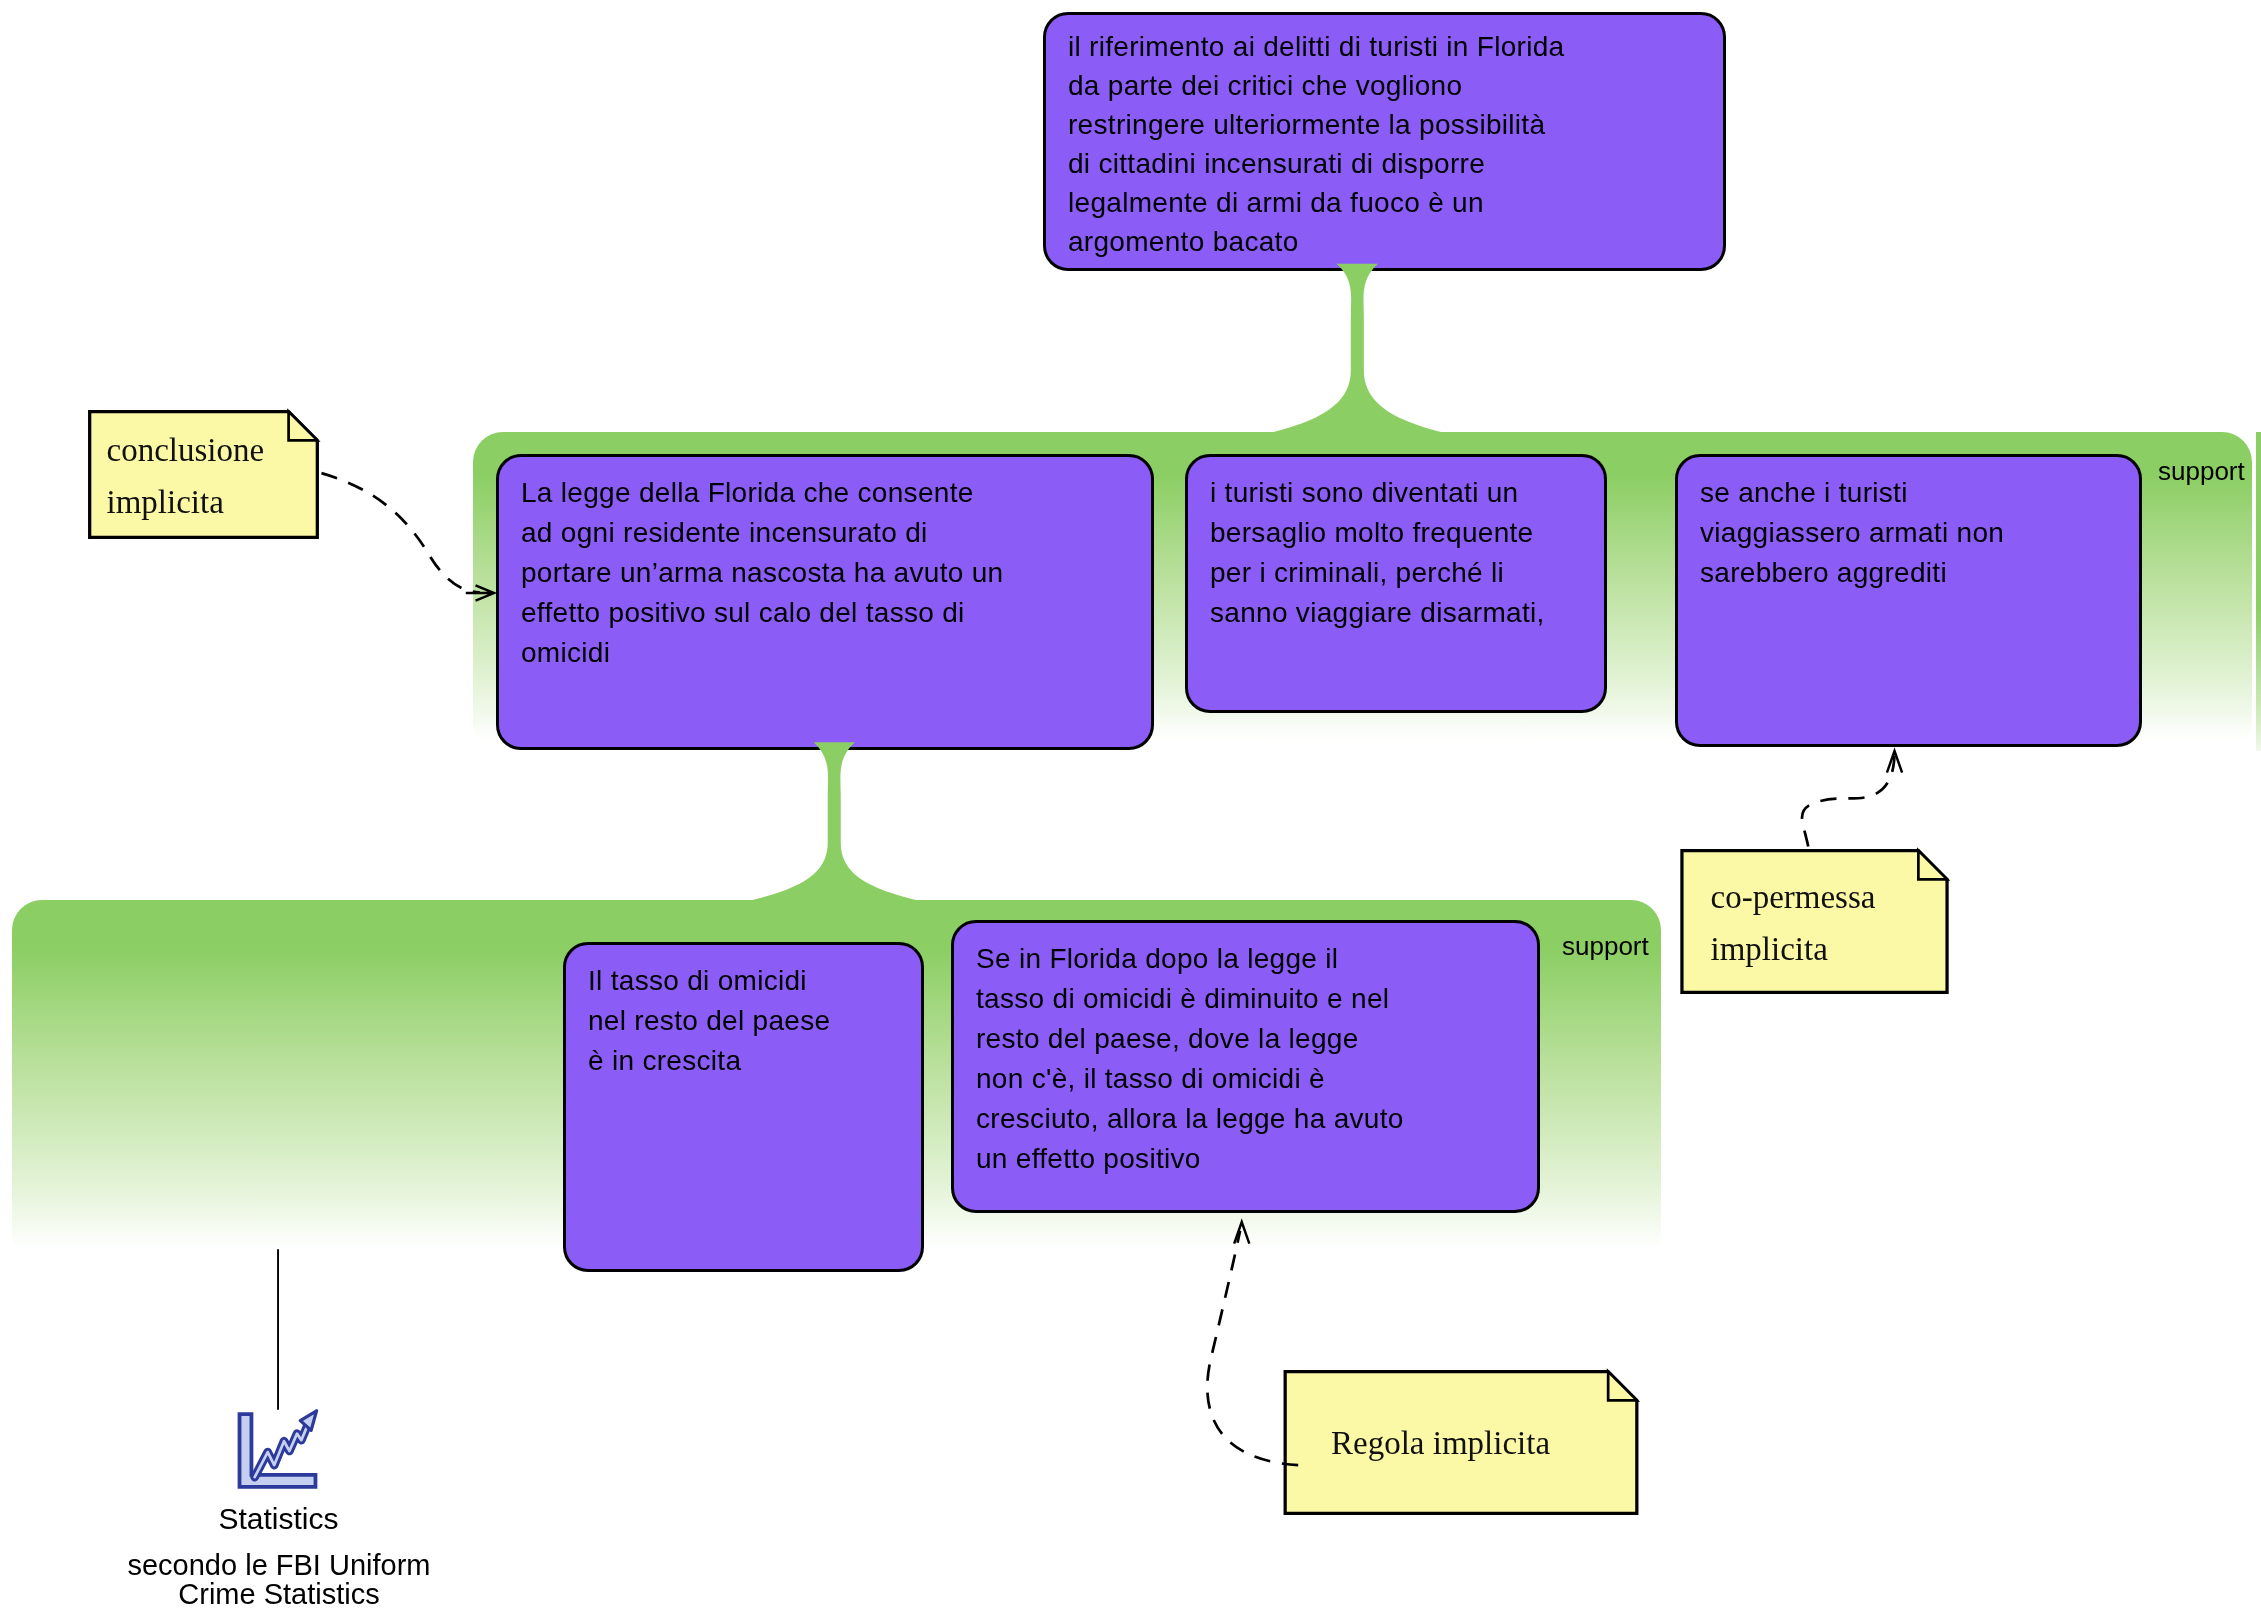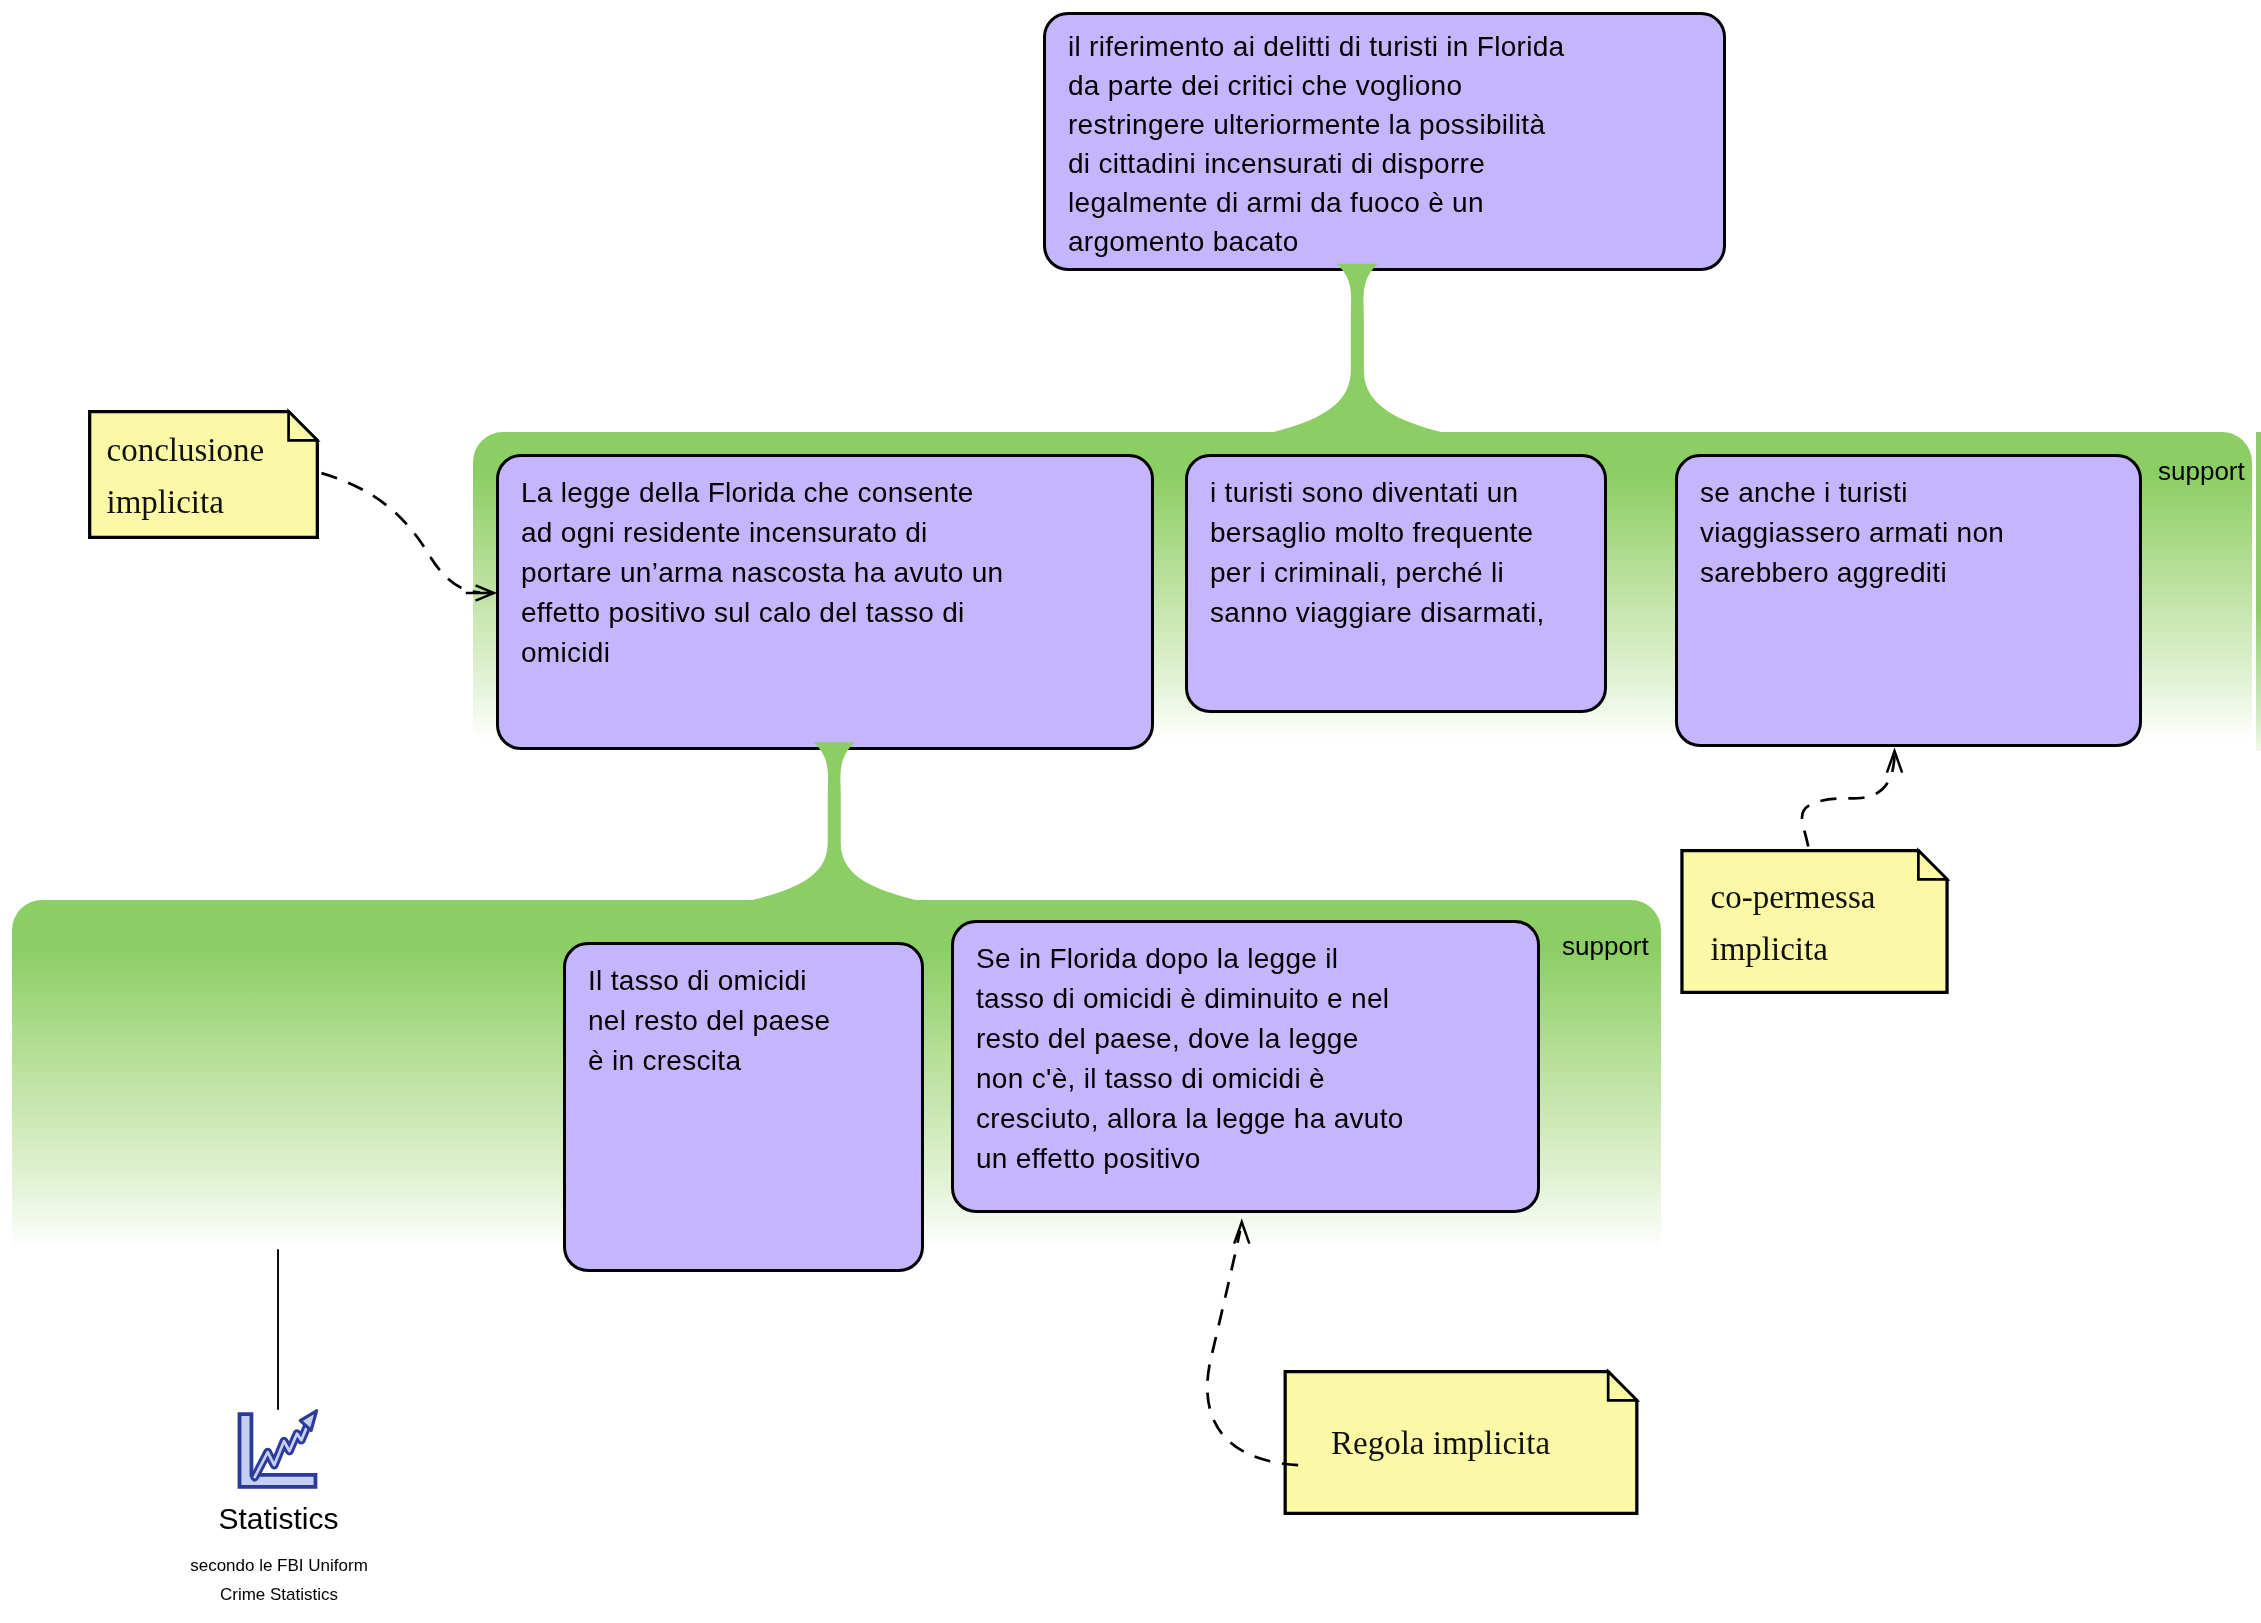--- a/index.html
+++ b/index.html
@@ -12,21 +12,21 @@
   #band-top{left:473px;top:432px;width:1779px;height:321px;}
   #band-bottom{left:12px;top:900px;width:1649px;height:364px;}
   #band-edge{position:absolute;left:2256px;top:432px;width:5.4px;height:319px;z-index:1;
         background:linear-gradient(to bottom,#8BCE63 0%,#8BCE63 55%,#d4ecc2 90%,#f2f9ec 100%);}
 
   .support-label{position:absolute;z-index:2;font-size:26px;color:#000;}
   #support-top{left:2158px;top:456px;}
   #support-bottom{left:1562px;top:931px;}
 
   
-  .stmt{position:absolute;z-index:2;background:#c4b5fd;border:3.3px solid #000;border-radius:25px;
+  .stmt{position:absolute;z-index:2;background:#8b5cf6;border:3.3px solid #000;border-radius:25px;
         box-sizing:border-box;padding:16.3px 16.3px 0 22px;font-size:28px;line-height:40px;color:#000;
         white-space:pre-line;letter-spacing:0.3px;}
   #box-top{left:1043px;top:12px;width:683px;height:259px;padding-top:12px;line-height:39px;}
   #box-m1{left:496px;top:454px;width:658px;height:296px;}
   #box-m2{left:1185px;top:454px;width:422px;height:259px;}
   #box-m3{left:1675px;top:454px;width:467px;height:293px;}
   #box-b1{left:30px;top:920px;width:508px;height:330px;}
   #box-b2{left:563px;top:920px;width:361px;height:330px;margin-top:22px;}
   #box-b3{left:951px;top:920px;width:589px;height:293px;}
 
@@ -37,21 +37,21 @@
              color:#111;white-space:pre-line;padding:14px 0 0 18.5px;}
   #note-conclusione{left:88px;top:410px;width:231px;height:129px;}
   #note-copermessa{left:1680px;top:849px;width:269px;height:145px;padding-left:12px;}
   #note-regola{left:1283px;top:1370px;width:408px;height:145px;}
   #note-regola .note-text{padding:47px 0 0 48px;}
 
   
   .stat-label{position:absolute;z-index:2;left:170px;top:1502px;width:217px;text-align:center;
               font-size:30px;color:#000;}
   .stat-caption{position:absolute;z-index:2;left:116px;top:1551px;width:326px;text-align:center;
-              font-size:17px;line-height:29px;color:#000;white-space:pre-line;}
+              font-size:29px;line-height:29px;color:#000;white-space:pre-line;}
 
   
   #overlay{position:absolute;left:0;top:0;z-index:3;pointer-events:none;}
   .trunk{fill:#8BCE63;stroke:none;}
   .dash{fill:none;stroke:#000;stroke-width:5px;stroke-dasharray:30 22;}
   .head{fill:none;stroke:#000;stroke-width:4.5px;}
   .solidline{stroke:#000;stroke-width:3.5px;}
 </style>
 </head>
 <body>

